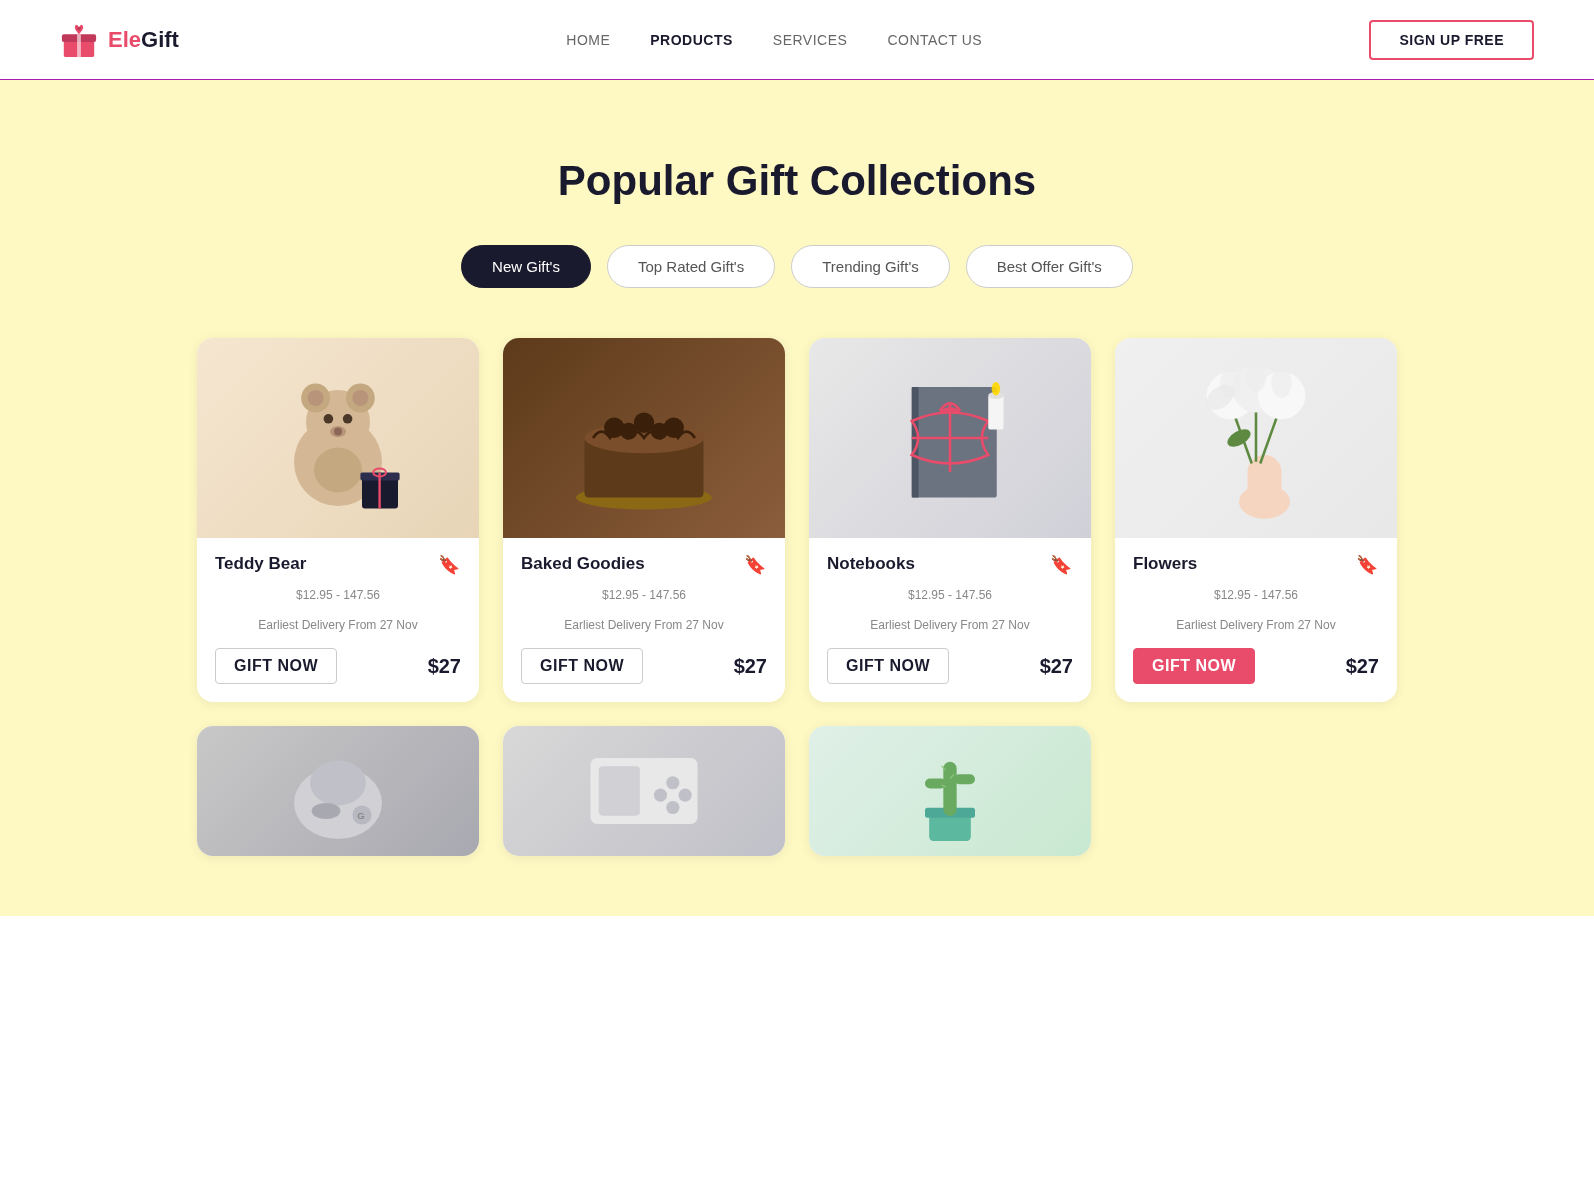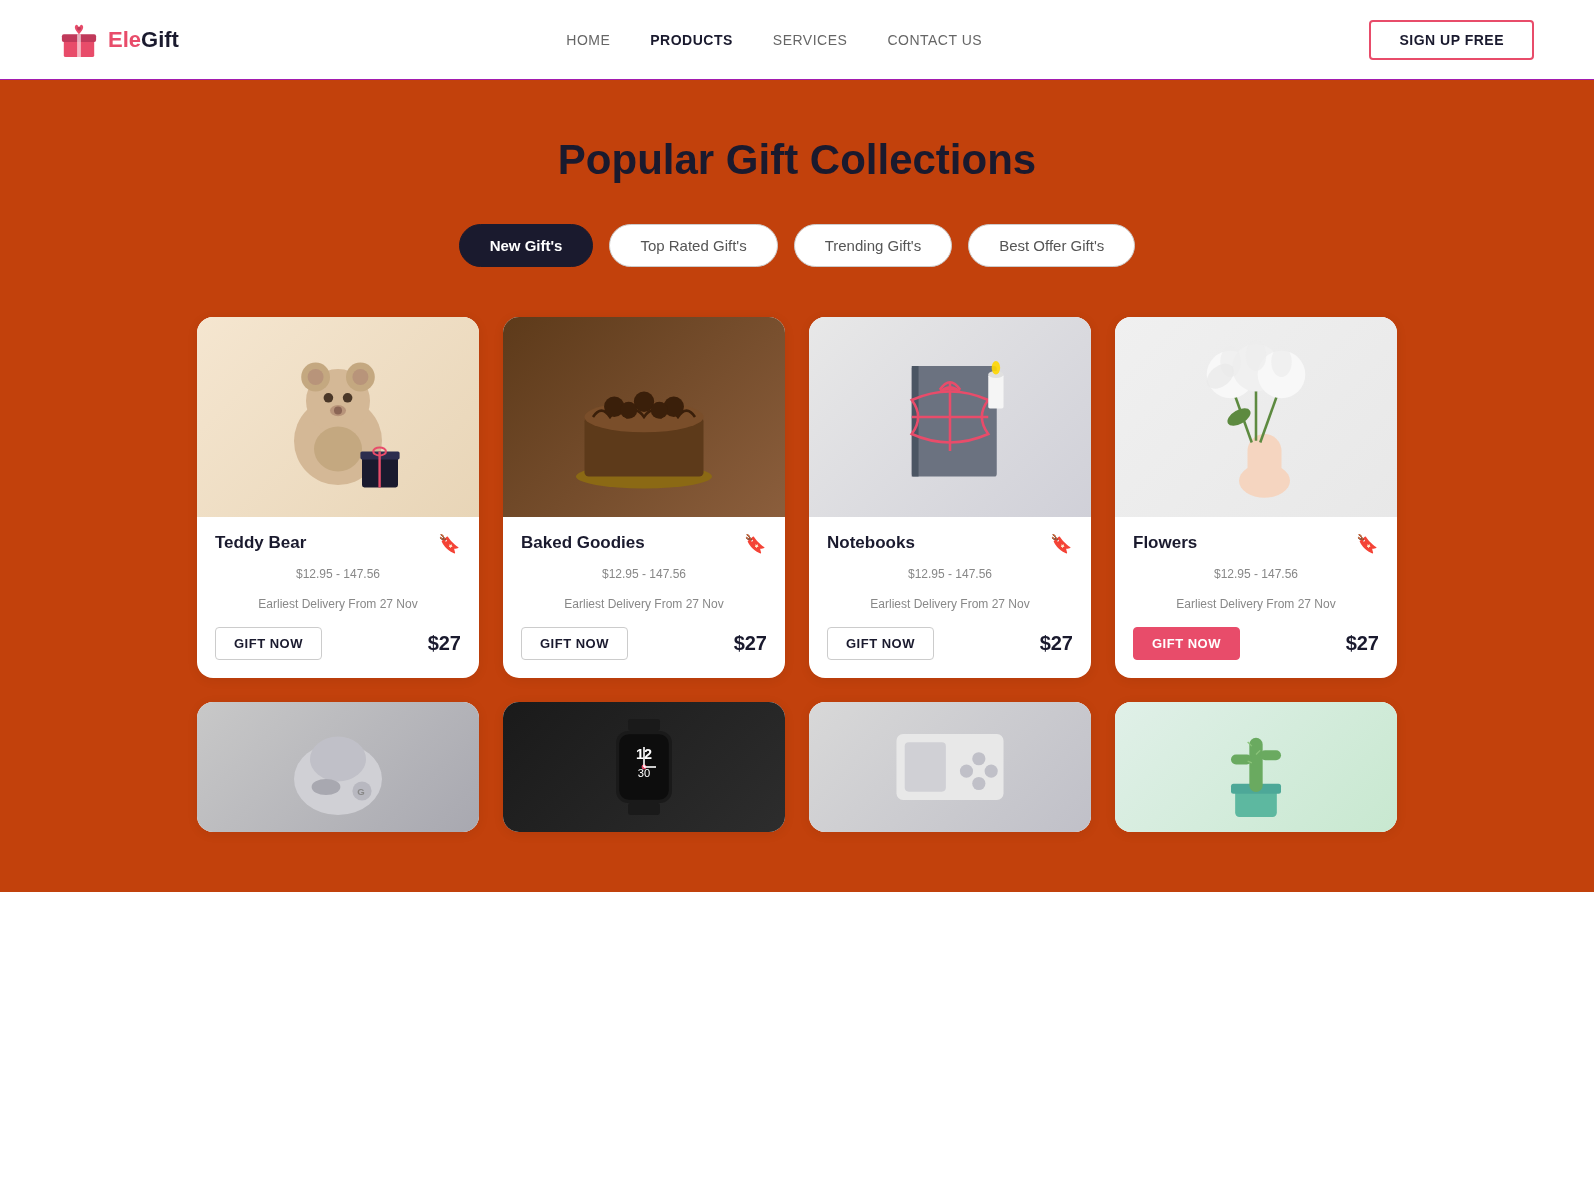--- a/index.html
+++ b/index.html
@@ -53,22 +53,22 @@
       padding: 10px 28px;
       font-size: 14px;
       font-weight: 700;
       letter-spacing: 0.5px;
       cursor: pointer;
       border-radius: 4px;
     }
 
     
     .hero {
-      background: #c2410c;
-      padding: 56px 60px 60px;
+      background: #fef9c3;
+      padding: 77px 60px 60px;
       text-align: center;
     }
     .hero-title {
       font-size: 42px;
       font-weight: 700;
       color: #1a1a2e;
       margin-bottom: 40px;
     }
 
     
@@ -85,21 +85,21 @@
       background: #fff;
       font-size: 15px;
       font-weight: 500;
       color: #555;
       cursor: pointer;
     }
     .filter-tab.active {
       background: #1a1a2e;
       color: #fff;
       border-color: #1a1a2e;
-      font-weight: 700;
+      font-weight: 400;
     }
 
     
     .products-grid {
       display: grid;
       grid-template-columns: repeat(4, 1fr);
       gap: 24px;
       max-width: 1200px;
       margin: 0 auto;
     }
@@ -207,21 +207,21 @@
     .product-footer {
       display: flex;
       justify-content: space-between;
       align-items: center;
     }
     .gift-now-btn {
       border: 1.5px solid #ccc;
       background: #fff;
       color: #1a1a2e;
       padding: 8px 18px;
-      font-size: 13px;
+      font-size: 16px;
       font-weight: 600;
       letter-spacing: 0.5px;
       cursor: pointer;
       border-radius: 4px;
     }
     .gift-now-btn.active {
       background: #e84c6a;
       color: #fff;
       border-color: #e84c6a;
     }
@@ -450,35 +450,20 @@
         <svg width="120" height="110" viewBox="0 0 150 130" xmlns="http://www.w3.org/2000/svg">
           <ellipse cx="75" cy="80" rx="55" ry="45" fill="#d0d0d5"></ellipse>
           <ellipse cx="75" cy="55" rx="35" ry="28" fill="#c0c0c8"></ellipse>
           <ellipse cx="60" cy="90" rx="18" ry="10" fill="#a8a8b0"></ellipse>
           <circle cx="105" cy="95" r="12" fill="#b8b8c0"></circle>
           <text x="99" y="100" font-size="12" fill="#888" font-weight="bold">G</text>
         </svg>
       </div>
     </div>
     <div class="product-card-partial">
-      <div class="partial-img img-watch">
-        <svg width="120" height="110" viewBox="0 0 150 130" xmlns="http://www.w3.org/2000/svg">
-          <rect x="55" y="5" width="40" height="15" rx="3" fill="#1a1a1a"></rect>
-          <rect x="55" y="110" width="40" height="15" rx="3" fill="#1a1a1a"></rect>
-          <rect x="40" y="20" width="70" height="90" rx="15" fill="#1a1a1a"></rect>
-          <rect x="44" y="24" width="62" height="82" rx="12" fill="#0d0d0d"></rect>
-          <text x="75" y="55" font-size="18" fill="#fff" text-anchor="middle" font-weight="bold">12</text>
-          <text x="75" y="78" font-size="14" fill="#fff" text-anchor="middle">30</text>
-          <circle cx="75" cy="65" r="3" fill="#e84c6a"></circle>
-          <line x1="75" y1="65" x2="75" y2="40" stroke="#fff" stroke-width="2"></line>
-          <line x1="75" y1="65" x2="90" y2="65" stroke="#fff" stroke-width="2"></line>
-        </svg>
-      </div>
-    </div>
-    <div class="product-card-partial">
       <div class="partial-img img-console">
         <svg width="140" height="110" viewBox="0 0 170 130" xmlns="http://www.w3.org/2000/svg">
           <rect x="20" y="25" width="130" height="80" rx="8" fill="#e8e8e8"></rect>
           <rect x="30" y="35" width="50" height="60" rx="5" fill="#d0d0d5"></rect>
           <circle cx="120" cy="55" r="8" fill="#c0c0c8"></circle>
           <circle cx="135" cy="70" r="8" fill="#c0c0c8"></circle>
           <circle cx="105" cy="70" r="8" fill="#c0c0c8"></circle>
           <circle cx="120" cy="85" r="8" fill="#c0c0c8"></circle>
         </svg>
       </div>

